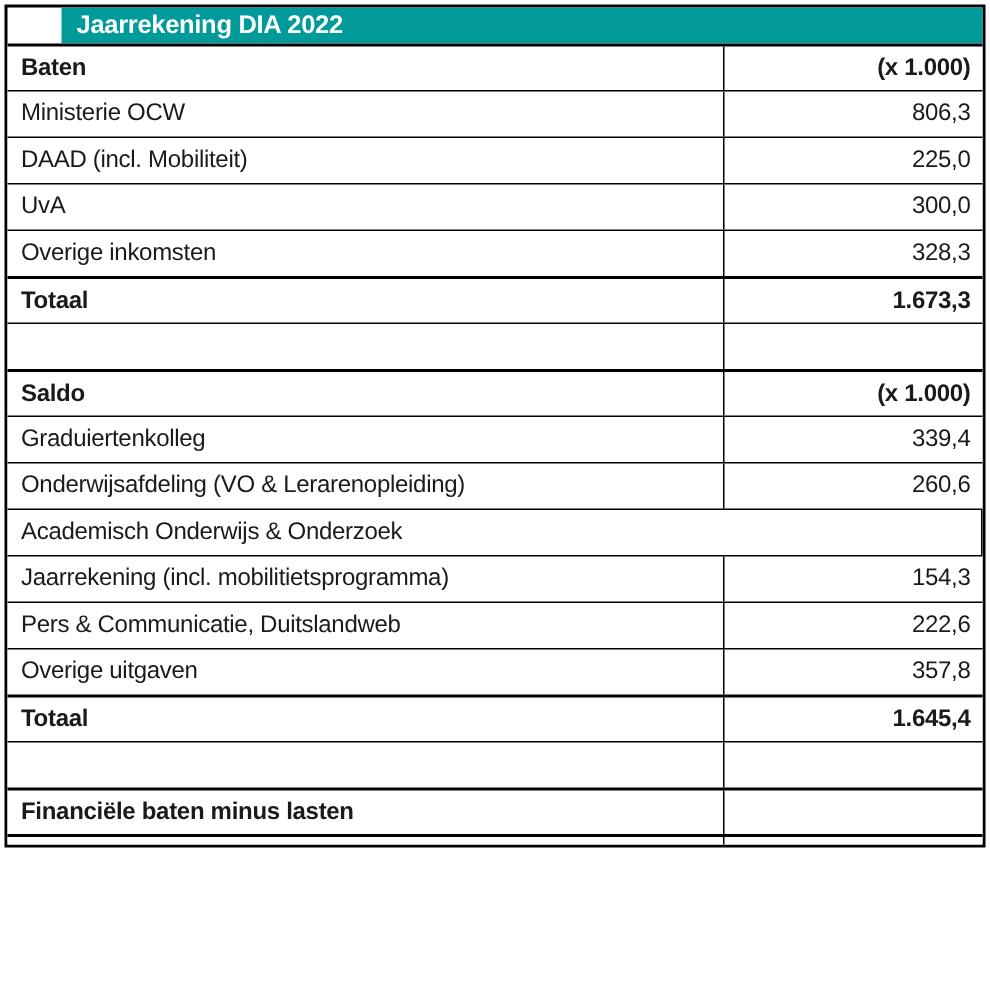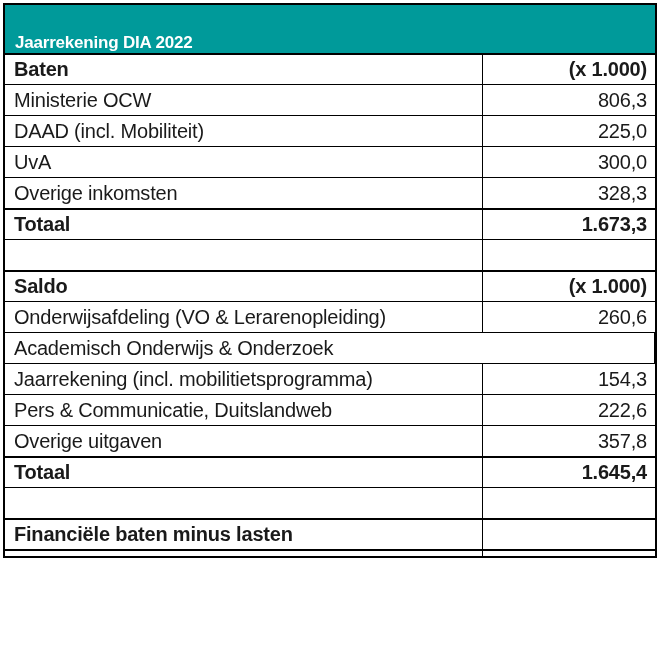--- a/index.html
+++ b/index.html
@@ -21,36 +21,37 @@
     width: 660px;
     height: 665px;
     padding: 3px;
   }
   .table-wrap {
     width: 654px;
     border: 2px solid var(--border);
     background: var(--row-bg);
   }
   .title-bar {
-    height: 48px;
+    height: 24px;
     background: var(--header-bg);
     color: var(--header-text);
     font-weight: bold;
     font-size: 17px;
     letter-spacing: -0.2px;
     display: flex;
-    align-items: flex-end;
+    align-items: center;
     padding-left: 10px;
+    margin-left: 36px;
   }
   .row {
     display: flex;
     height: 31px;
     border-top: 1px solid var(--border);
     background: var(--row-bg);
-    font-size: 20px;
+    font-size: 16px;
     letter-spacing: -0.2px;
   }
   .row .cell {
     display: flex;
     align-items: center;
   }
   .row .label {
     flex: 1;
     padding-left: 9px;
     border-right: 1px solid var(--border);
@@ -108,20 +109,24 @@
         </div>
         <div class="row spacer">
           <div class="cell label"></div>
           <div class="cell value"></div>
         </div>
         <div class="row header">
           <div class="cell label">Saldo</div>
           <div class="cell value">(x 1.000)</div>
         </div>
         <div class="row normal">
+          <div class="cell label">Graduiertenkolleg</div>
+          <div class="cell value">339,4</div>
+        </div>
+        <div class="row normal">
           <div class="cell label">Onderwijsafdeling (VO &amp; Lerarenopleiding)</div>
           <div class="cell value">260,6</div>
         </div>
         <div class="row normal">
           <div class="cell label">Academisch Onderwijs &amp; Onderzoek</div>
         </div>
         <div class="row normal">
           <div class="cell label">Jaarrekening (incl. mobilitietsprogramma)</div>
           <div class="cell value">154,3</div>
         </div>

